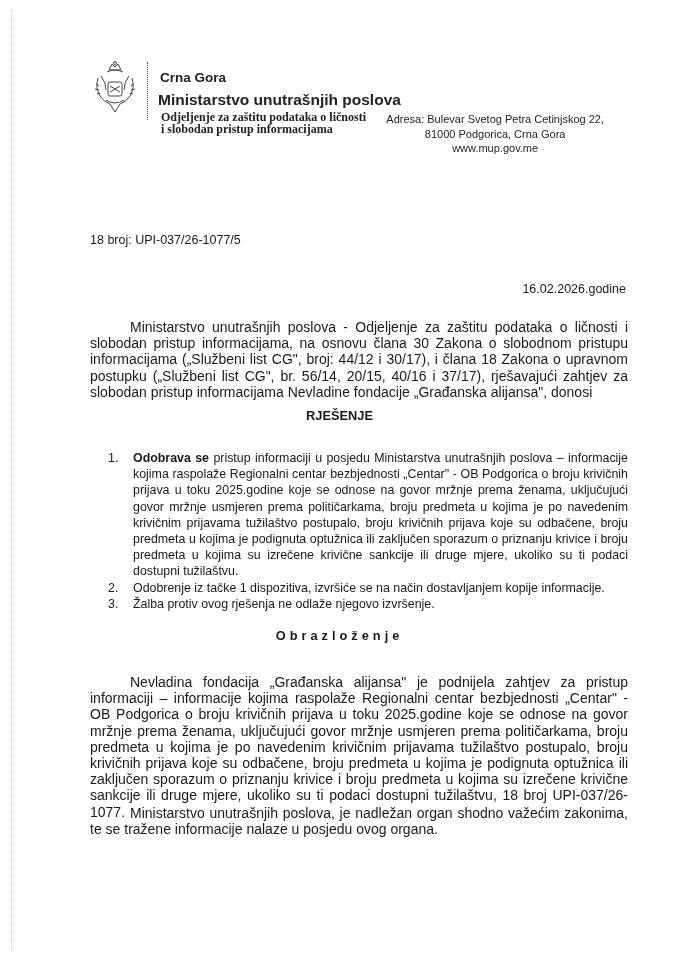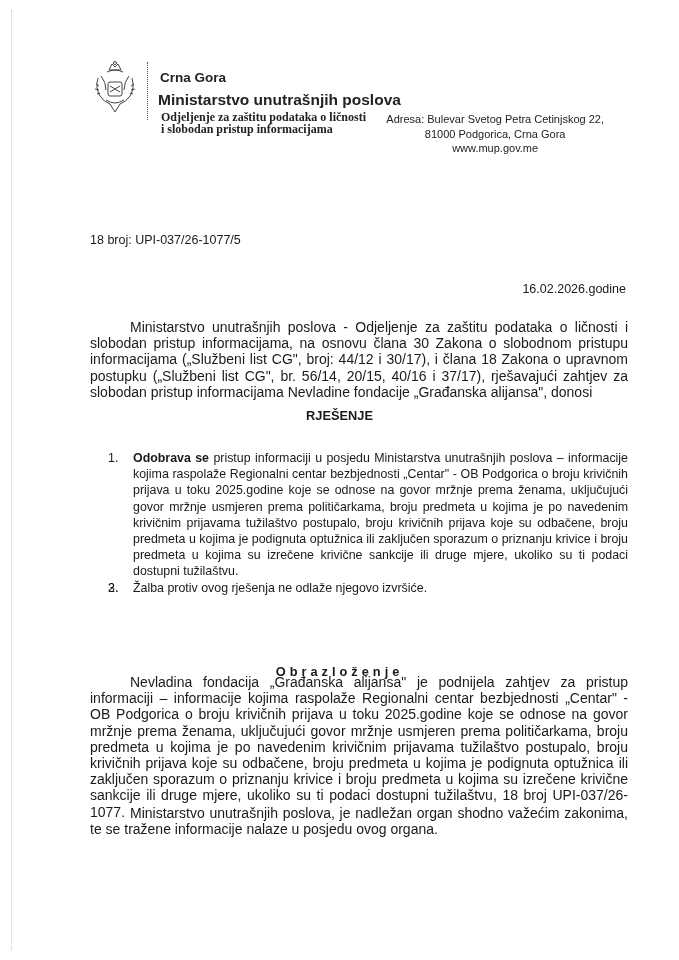--- a/index.html
+++ b/index.html
@@ -13,21 +13,21 @@
   .hdr-ministry { position: absolute; left: 158px; top: 91px; font-size: 15.5px; color: #222; font-weight: bold; }
   .hdr-dept { position: absolute; left: 161px; top: 111px; font-family: "Liberation Serif", serif; font-weight: bold; font-size: 12px; line-height: 12px; color: #222; }
   .addr { position: absolute; right: 75px; top: 112px; text-align: center; font-size: 11px; line-height: 14.5px; color: #222; }
   .refno { position: absolute; left: 90px; top: 233px; font-size: 12.5px; }
   .date { position: absolute; right: 53px; top: 282px; font-size: 12.5px; }
   .para { position: absolute; left: 90px; width: 538px; font-size: 14px; line-height: 16.2px; text-align: justify; }
   .para .indent { display: inline-block; width: 40px; }
   .p-intro { top: 319px; }
   .title { position: absolute; left: 0; width: 679px; text-align: center; font-weight: bold; font-size: 12.8px; }
   .t-rjesenje { top: 408px; }
-  .t-obraz { top: 628px; letter-spacing: 4px; margin-top: 36px; }
+  .t-obraz { top: 628px; letter-spacing: 4px; }
   .list { position: absolute; left: 108px; top: 450px; width: 520px; font-size: 12.4px; line-height: 16.2px; margin: 0; padding: 0; list-style: none; }
   .list li { position: relative; padding-left: 25px; text-align: justify; }
   .list .num { position: absolute; left: 0; top: 0; }
   .list b { font-weight: bold; }
   .p-obraz1 { top: 674px; }
   .p-obraz2 { top: 805px; }
 </style>
 </head>
 <body>
 
@@ -72,23 +72,23 @@
 
 <div class="para p-intro"><span class="indent"></span><span>Ministarstvo unutrašnjih poslova - Odjeljenje za zaštitu podataka o ličnosti i slobodan pristup informacijama, na osnovu člana 30 Zakona o slobodnom pristupu informacijama („Službeni list CG", broj: 44/12 i 30/17), i člana 18 Zakona o upravnom postupku („Službeni list CG", br. 56/14, 20/15, 40/16 i 37/17), rješavajući zahtjev za slobodan pristup informacijama Nevladine fondacije „Građanska alijansa", donosi</span></div>
 
 <div class="title t-rjesenje">RJEŠENJE</div>
 
 <ol class="list">
   <li>
     <span class="num">1.</span><b>Odobrava se</b><span> pristup informaciji u posjedu Ministarstva unutrašnjih poslova – informacije kojima raspolaže Regionalni centar bezbjednosti „Centar" - OB Podgorica o broju krivičnih prijava u toku 2025.godine koje se odnose na govor mržnje prema ženama, uključujući govor mržnje usmjeren prema političarkama, broju predmeta u kojima je po navedenim krivičnim prijavama tužilaštvo postupalo, broju krivičnih prijava koje su odbačene, broju predmeta u kojima je podignuta optužnica ili zaključen sporazum o priznanju krivice i broju predmeta u kojima su izrečene krivične sankcije ili druge mjere, ukoliko su ti podaci dostupni tužilaštvu.</span>
   </li>
   <li>
-    <span class="num">2.</span>
+    <span class="num">2.</span><span>Odobrenje iz tačke 1 dispozitiva, izvršiće se na način dostavljanjem kopije informacije.</span>
   </li>
   <li>
-    <span class="num">3.</span><span>Žalba protiv ovog rješenja ne odlaže njegovo izvršiće.</span>
+    <span class="num">3.</span><span>Žalba protiv ovog rješenja ne odlaže njegovo izvršenje.</span>
   </li>
 </ol>
 
 <div class="title t-obraz">Obrazloženje</div>
 
 <div class="para p-obraz1"><span class="indent"></span><span>Nevladina fondacija „Građanska alijansa" je podnijela zahtjev za pristup informaciji – informacije kojima raspolaže Regionalni centar bezbjednosti „Centar" - OB Podgorica o broju krivičnih prijava u toku 2025.godine koje se odnose na govor mržnje prema ženama, uključujući govor mržnje usmjeren prema političarkama, broju predmeta u kojima je po navedenim krivičnim prijavama tužilaštvo postupalo, broju krivičnih prijava koje su odbačene, broju predmeta u kojima je podignuta optužnica ili zaključen sporazum o priznanju krivice i broju predmeta u kojima su izrečene krivične sankcije ili druge mjere, ukoliko su ti podaci dostupni tužilaštvu, 18 broj UPI-037/26-1077.</span></div>
 <div class="para p-obraz2"><span class="indent"></span><span>Ministarstvo unutrašnjih poslova, je nadležan organ shodno važećim zakonima, te se tražene informacije nalaze u posjedu ovog organa.</span></div>
 
 </body></html>

